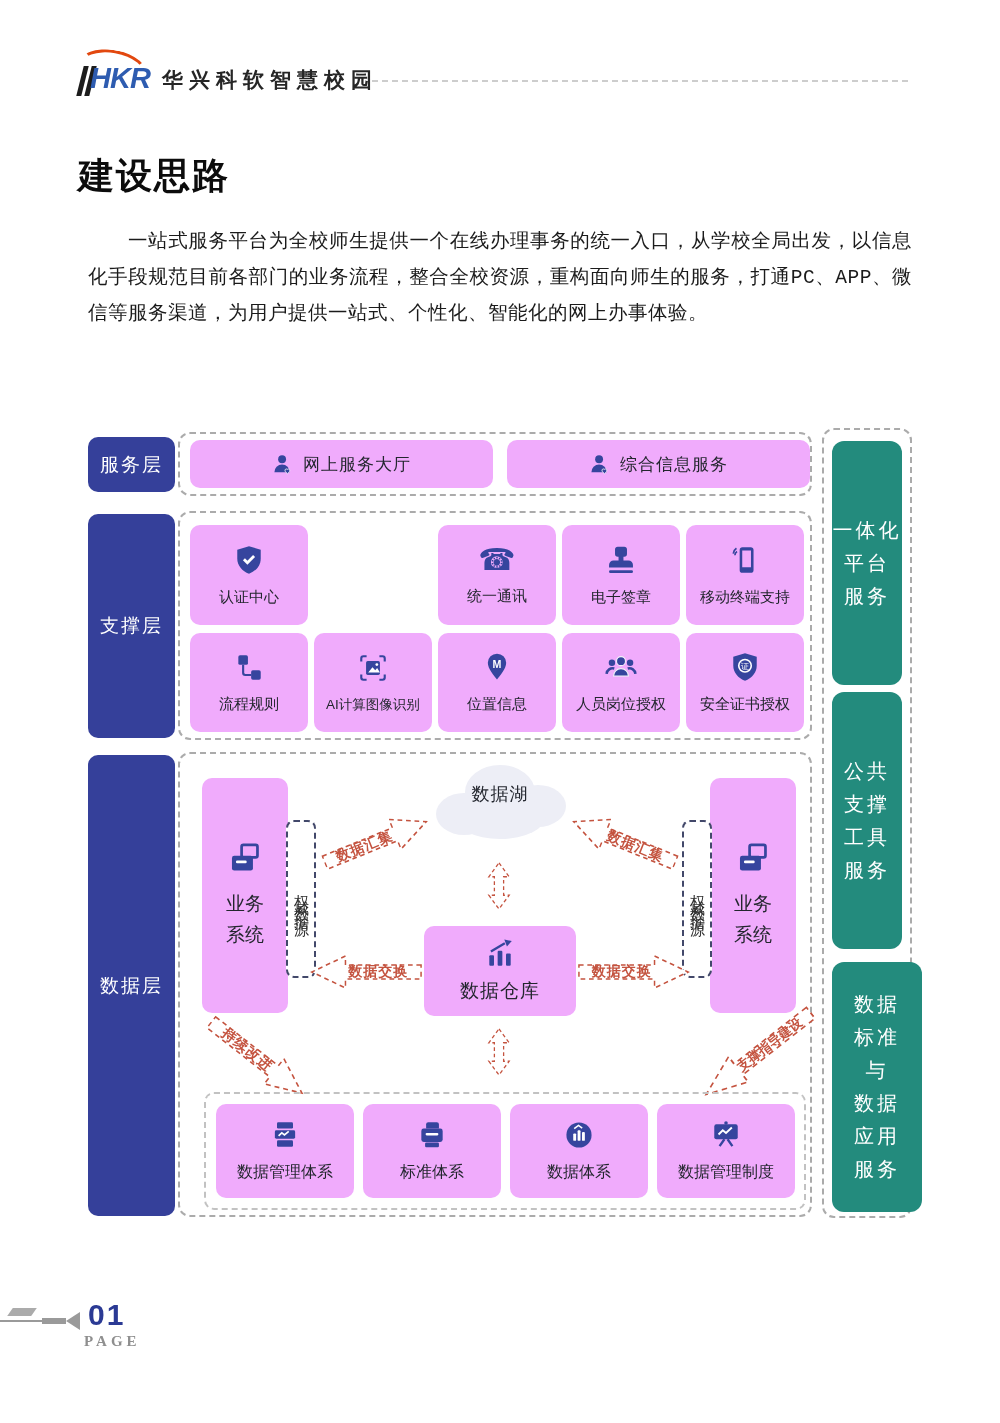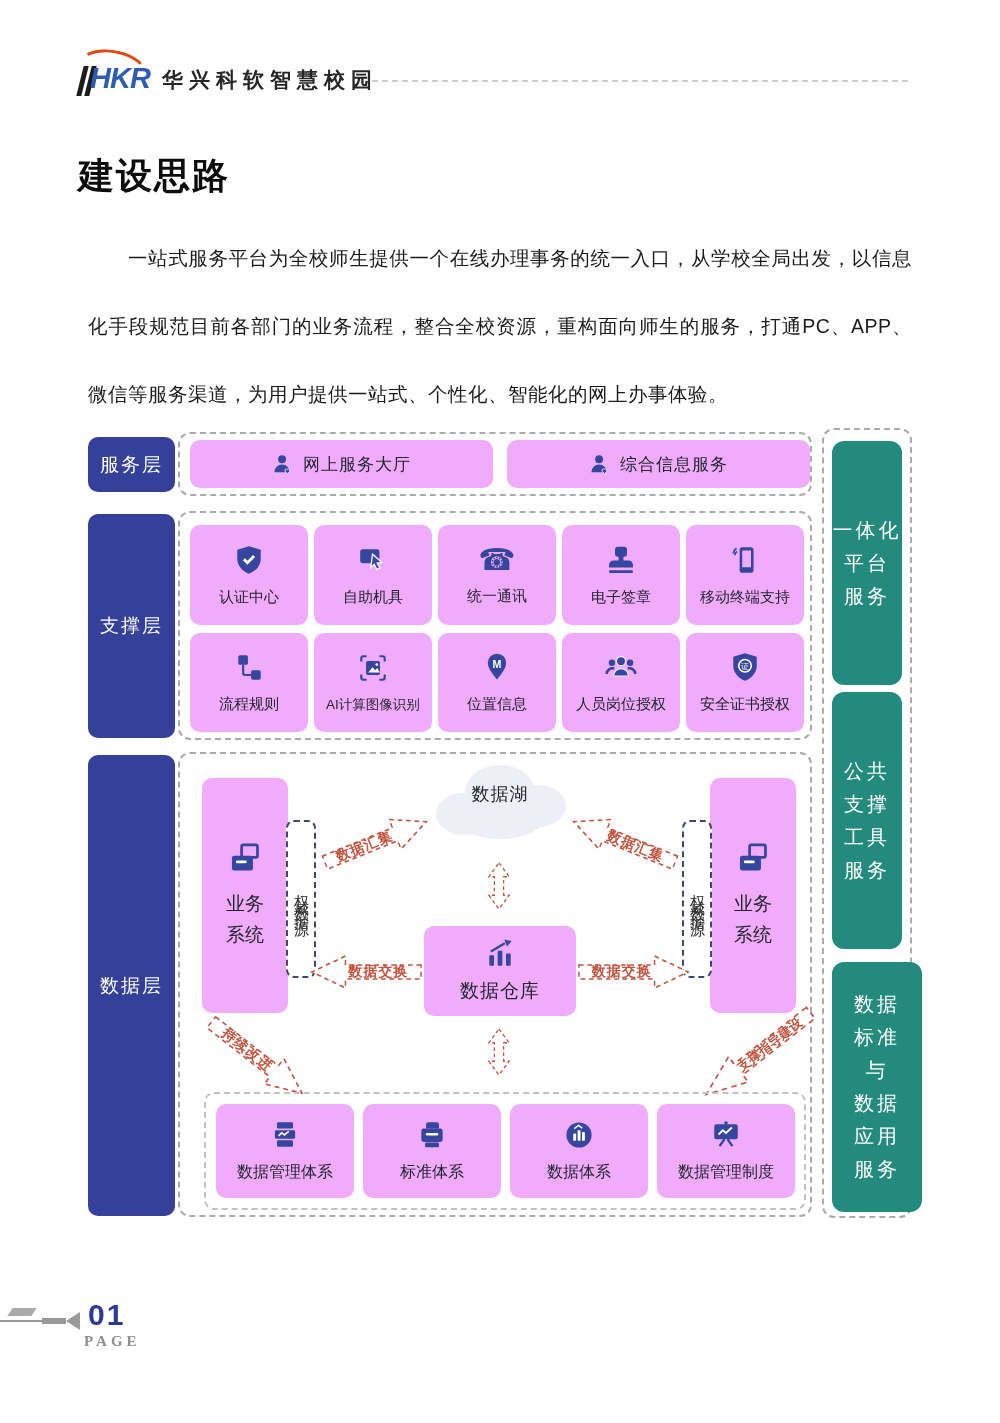--- a/index.html
+++ b/index.html
@@ -12,22 +12,22 @@
   .logo-swoosh{position:absolute;left:0;top:-4px;width:66px;height:36px;border:3px solid transparent;
         border-top-color:#e2480f;border-radius:50%;transform:rotate(10deg);}
   .logo-bar{position:absolute;top:12px;width:5px;height:30px;background:#1c1c1c;transform:skewX(-14deg);}
   .b1{left:4px;} .b2{left:12px;}
   .logo-text{position:absolute;left:14px;top:8px;font-size:29px;font-weight:900;font-style:italic;
         color:#2e5cb0;letter-spacing:-1px;}
   .brand{left:162px;top:66px;font-size:21px;font-weight:700;letter-spacing:6px;color:#262626;}
   .header-rule{left:372px;top:80px;width:536px;height:0;border-top:2px dashed #cdcdcd;}
 
   .title{left:78px;top:152px;margin:0;font-size:36px;font-weight:900;color:#0c0c0c;letter-spacing:2px;}
-  .intro{left:88px;top:224px;width:824px;margin:0;font-size:19.5px;line-height:68px;color:#1b1b1b;
-        text-indent:2.05em;text-align:justify;letter-spacing:0.5px;}
+  .intro{left:88px;top:224px;width:824px;margin:0;font-size:19.5px;line-height:36px;color:#1b1b1b;
+        text-indent:2.05em;text-align:justify;letter-spacing:0.5px;font-family:Liberation Mono, monospace;}
 
   
   .layer-label{background:#35409a;border-radius:10px;color:#fff;display:flex;align-items:center;
         justify-content:center;font-size:19px;letter-spacing:2px;}
   .dash-box{box-sizing:border-box;border:2px dashed #ababab;border-radius:12px;}
   .card{background:#f0abfc;border-radius:10px;}
   .svc-card{display:flex;align-items:center;justify-content:center;gap:9px;}
   .svc-lbl{font-size:17px;color:#23262e;font-weight:500;letter-spacing:1px;}
   .sup-card{display:flex;flex-direction:column;align-items:center;justify-content:center;gap:12px;}
   .sup-lbl{font-size:15px;color:#23262e;font-weight:500;white-space:nowrap;}
@@ -116,27 +116,20 @@
   <div class="abs layer-label" style="left:88px;top:514px;width:87px;height:224px">支撑层</div>
   <div class="abs dash-box" style="left:178px;top:511px;width:634px;height:229px"></div>
 
   <div class="abs card sup-card" style="left:190px;top:525px;width:118px;height:100px">
     <svg class="ic" width="32" height="32" viewBox="0 0 30 30">
       <path class="navy" d="M15 2l11 3.4v8.1c0 6.8-4.6 11.8-11 14.5C8.6 25.3 4 20.3 4 13.5V5.4z"></path>
       <path fill="#fff" d="M13.5 19.4l-4.2-4.2 1.9-1.9 2.3 2.3 5.3-5.3 1.9 1.9z"></path>
     </svg>
     <span class="sup-lbl">认证中心</span>
   </div>
-  <div class="abs card sup-card" style="left:314px;top:525px;width:118px;height:100px">
-    <svg class="ic" width="32" height="32" viewBox="0 0 30 30">
-      <rect class="navy" x="3" y="5" width="18" height="13" rx="2.2"></rect>
-      <path class="navy" d="M14.5 9.5l9 7.8-4.5.5 2.5 4.7-2.9 1.4-2.4-4.7-3.2 2.9z" stroke="#f2f3f8" stroke-width="1.3"></path>
-    </svg>
-    <span class="sup-lbl">自助机具</span>
-  </div>
   <div class="abs card sup-card" style="left:438px;top:525px;width:118px;height:100px">
     <span class="phone-glyph">☎</span>
     <span class="sup-lbl">统一通讯</span>
   </div>
   <div class="abs card sup-card" style="left:562px;top:525px;width:118px;height:100px">
     <svg class="ic" width="32" height="32" viewBox="0 0 30 30">
       <g class="navy">
         <path d="M12 2.5h6A2.6 2.6 0 0 1 20.6 5v4.4A2.6 2.6 0 0 1 18 12h-.7v3.4H22a4.2 4.2 0 0 1 4.2 4.2v2.4H3.8v-2.4A4.2 4.2 0 0 1 8 15.4h4.7V12H12a2.6 2.6 0 0 1-2.6-2.6V5A2.6 2.6 0 0 1 12 2.5z"></path>
         <rect x="3.8" y="24.5" width="22.4" height="2.8" rx="1.2"></rect>
       </g>

